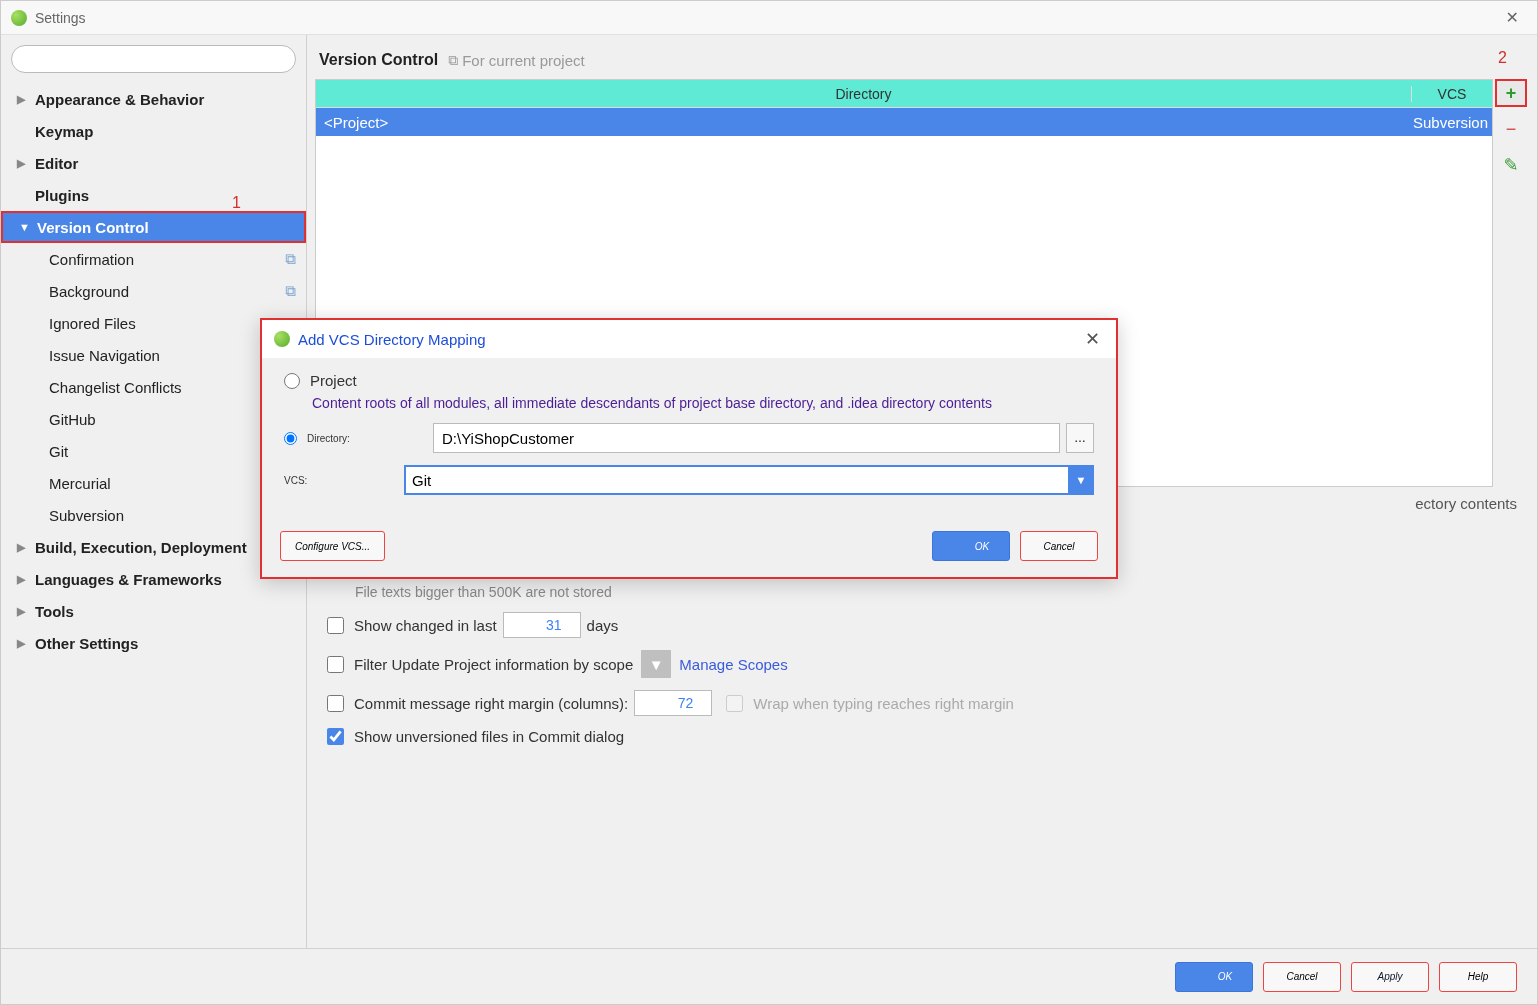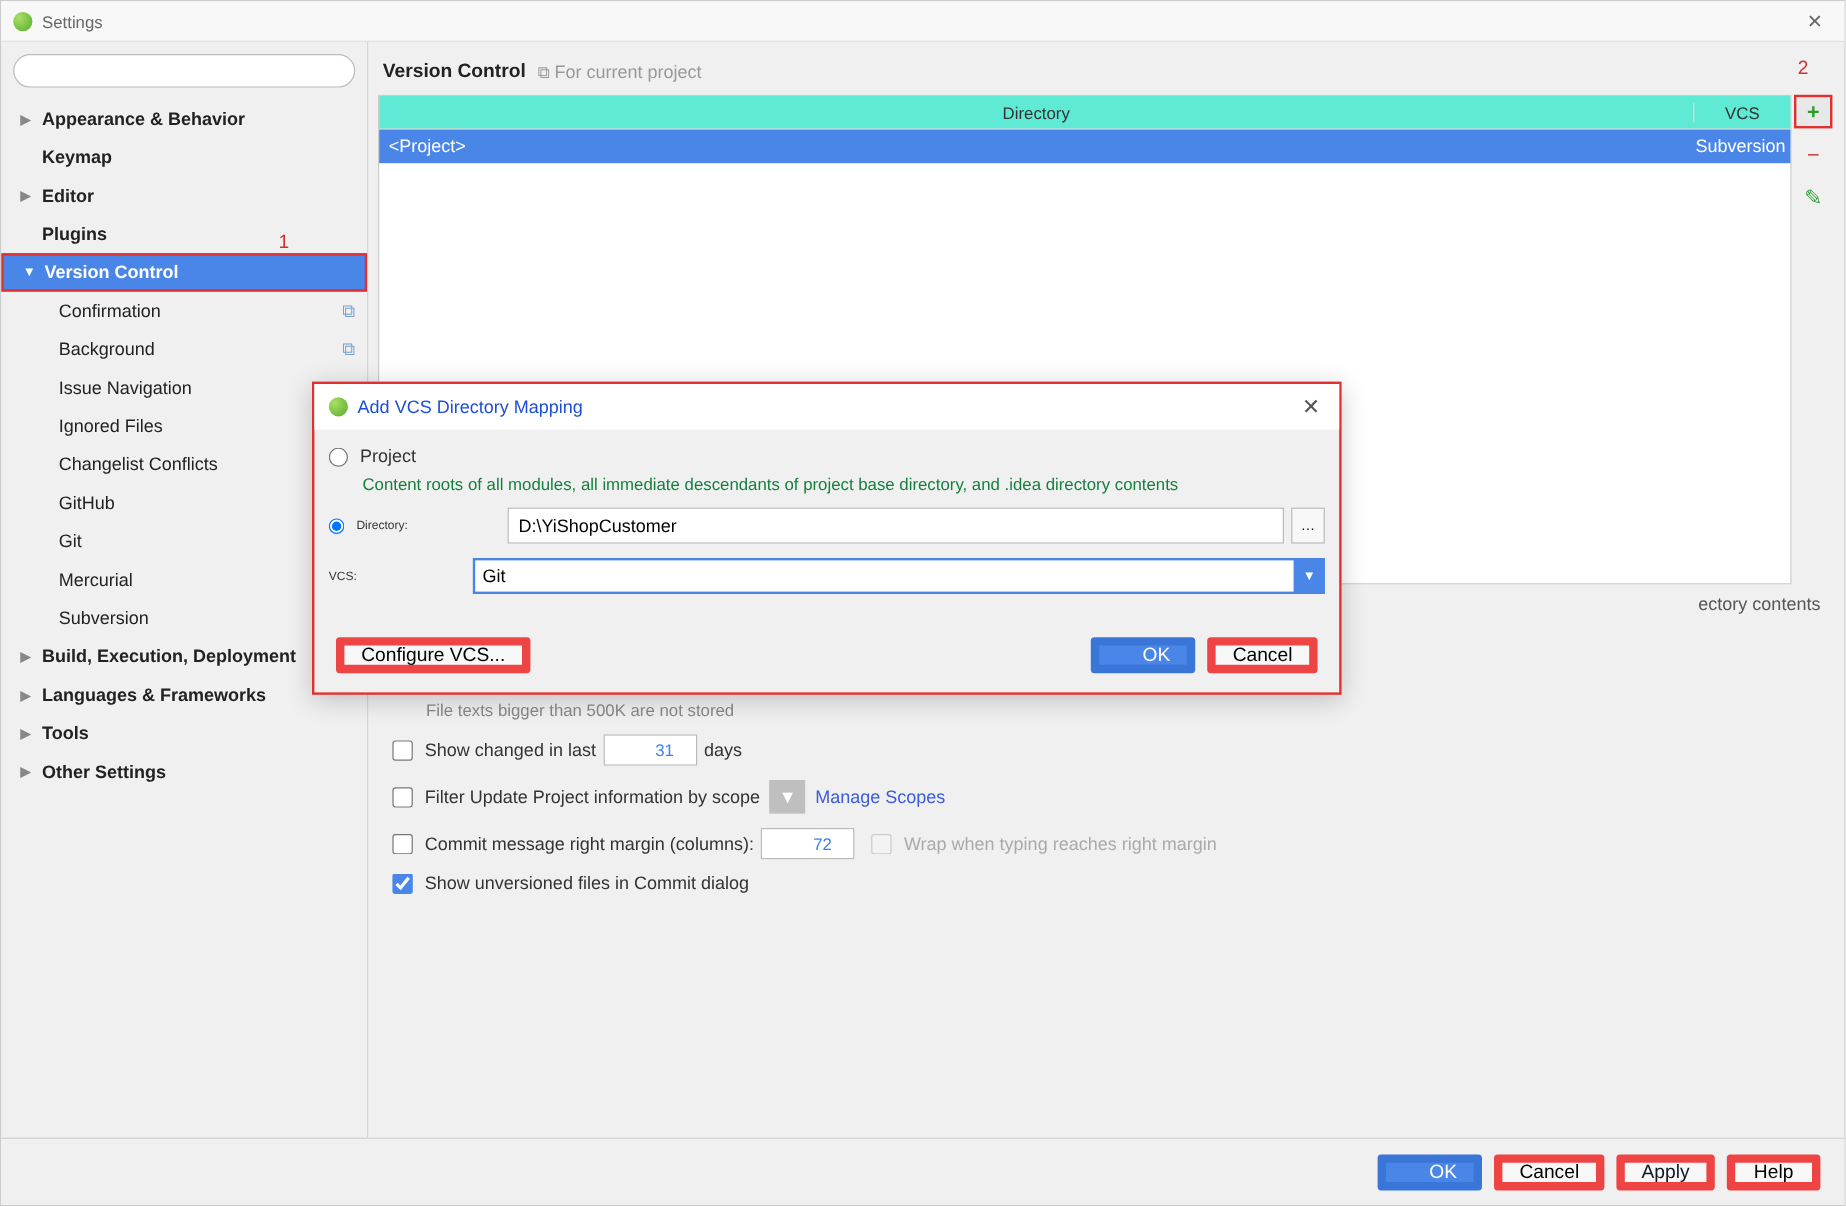--- a/index.html
+++ b/index.html
@@ -248,26 +248,27 @@
   display: flex;
   align-items: center;
   justify-content: flex-end;
   gap: 10px;
   padding: 0 20px;
   background: #f0f0f0;
 }
 .btn {
   min-width: 78px;
   height: 30px;
-  border: 7px solid #ef4444;
+  border: 1px solid #ef4444;
   background: #f8f8f8;
   border-radius: 3px;
-  font-size: 16px;
+  font-size: 10px;
   cursor: pointer;
   padding: 0 14px;
+  font-style: italic;
 }
 .btn.primary {
   background: #4a86e8;
   border-color: #3a76d8;
   color: #fff;
   padding-left: 36px;
 }
 .btn.disabled { color: #0f172a; }
 
 .dialog {
@@ -288,36 +289,36 @@
 }
 .dialog-title .app-icon {
   width: 16px; height: 16px;
   background: radial-gradient(circle at 30% 30%, #a8e063, #56ab2f);
   border-radius: 50%;
   margin-right: 8px;
 }
 .dialog-title .dtitle { font-size: 15px; color: #1d4ed8; flex: 1; }
 .dialog-title .dclose { font-size: 18px; color: #555; cursor: pointer; padding: 4px; }
 .dialog-body {
-  padding: 14px 12px;
+  padding: 14px 22px;
 }
 .radio-row {
   display: flex;
   align-items: center;
   margin-bottom: 6px;
   font-size: 15px;
 }
 .radio-row input[type=radio] {
   width: 16px; height: 16px;
   margin-right: 10px;
   accent-color: #4a86e8;
 }
 .hint {
   margin-left: 28px;
-  color: #15803d;
+  color: #4c1d95;
   font-size: 14px;
   margin-bottom: 12px;
 }
 .dir-row {
   display: flex;
   align-items: center;
   margin-bottom: 12px;
 }
 .dir-row label { width: 108px; font-size: 10px; }
 .dir-row .rlabel { margin-left: 10px; }
@@ -412,24 +413,24 @@
           </li>
         <li class="child">
             <span>Confirmation</span>
             <span class="badge-icon">⧉</span>
           </li>
         <li class="child">
             <span>Background</span>
             <span class="badge-icon">⧉</span>
           </li>
         <li class="child">
+            <span>Ignored Files</span>
+          </li>
+        <li class="child">
             <span>Issue Navigation</span>
-          </li>
-        <li class="child">
-            <span>Ignored Files</span>
           </li>
         <li class="child">
             <span>Changelist Conflicts</span>
           </li>
         <li class="child">
             <span>GitHub</span>
           </li>
         <li class="child">
             <span>Git</span>
           </li>

